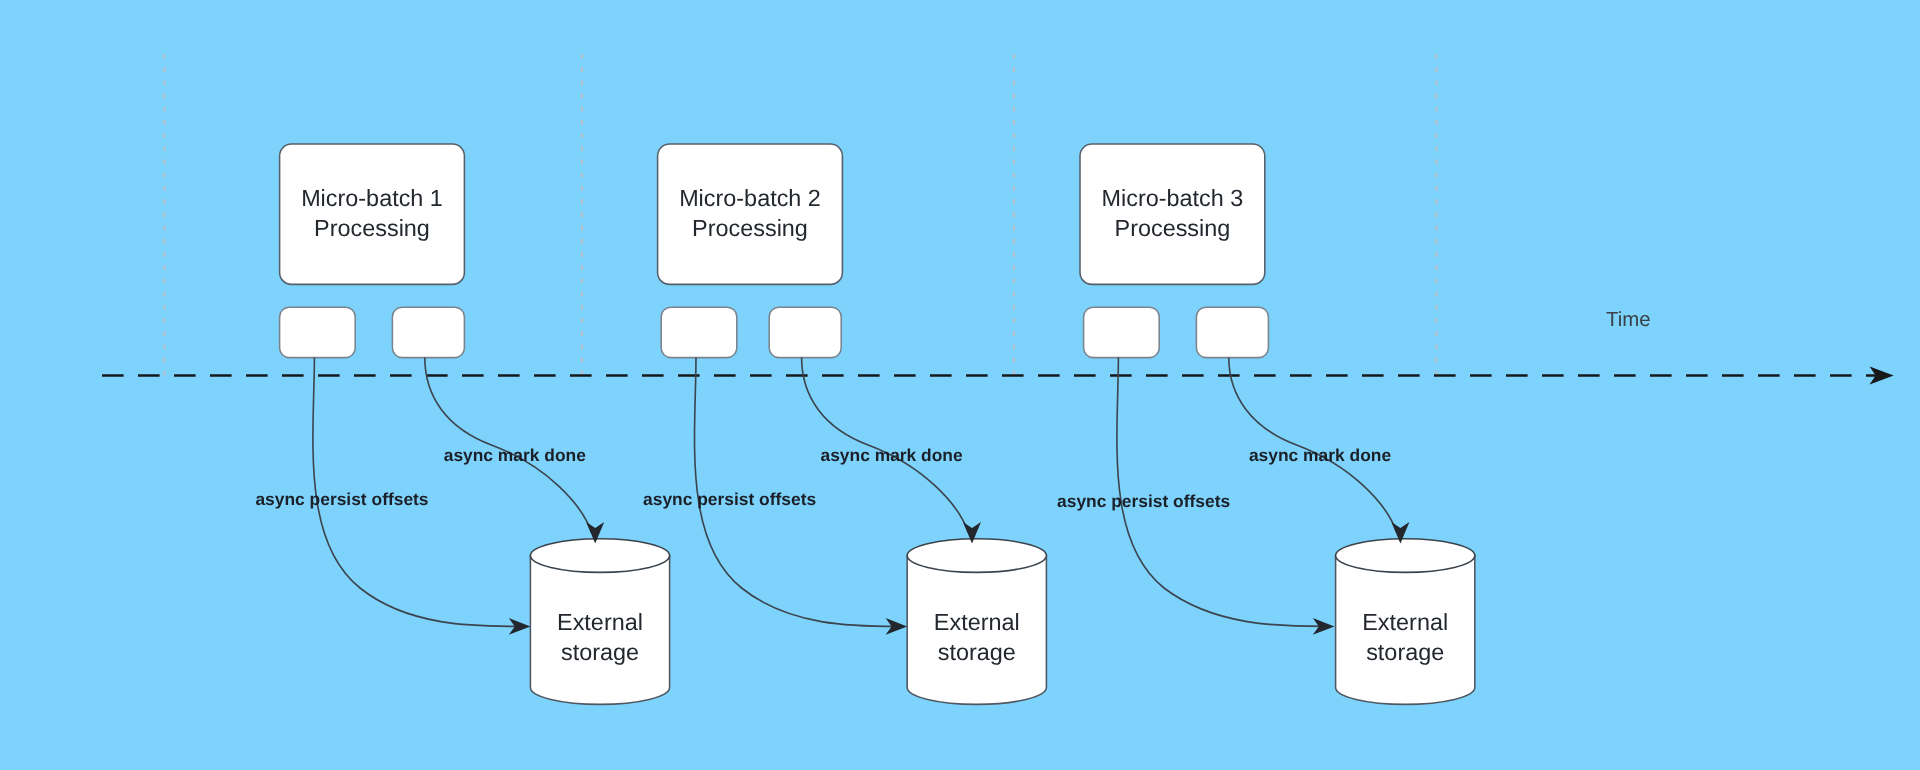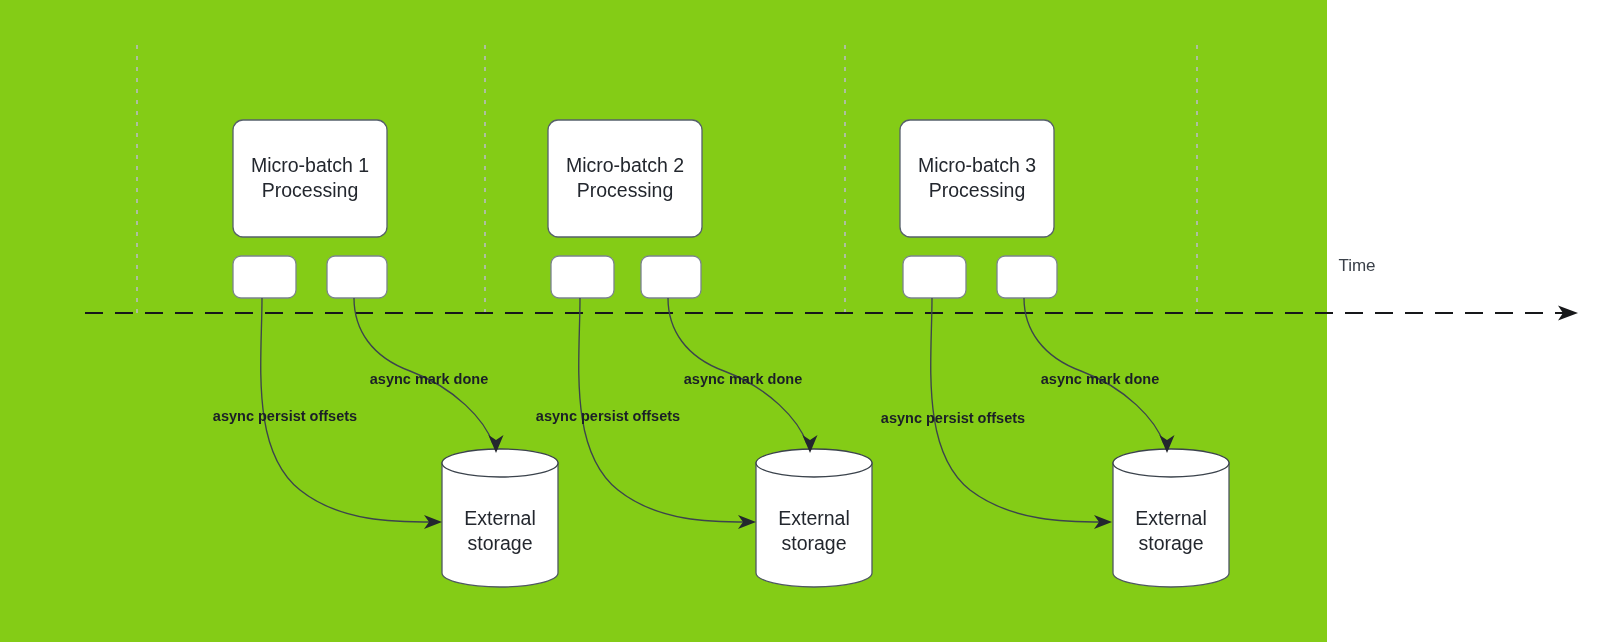--- a/index.html
+++ b/index.html
@@ -9,23 +9,23 @@
   }
   body {
     width: 1600px;
     height: 642px;
     font-family: "Liberation Sans", sans-serif;
     color: #23272e;
     overflow: hidden;
   }
   #canvas {
     position: relative;
-    width: 1327px;
+    width: 1600px;
     height: 642px;
-    background: #84cc16;
+    background: #7dd3fc;
   }
   #diagram-svg {
     position: absolute;
     left: 0;
     top: 0;
     width: 1600px;
     height: 642px;
   }
   .node-label {
     font-family: "Liberation Sans", sans-serif;

